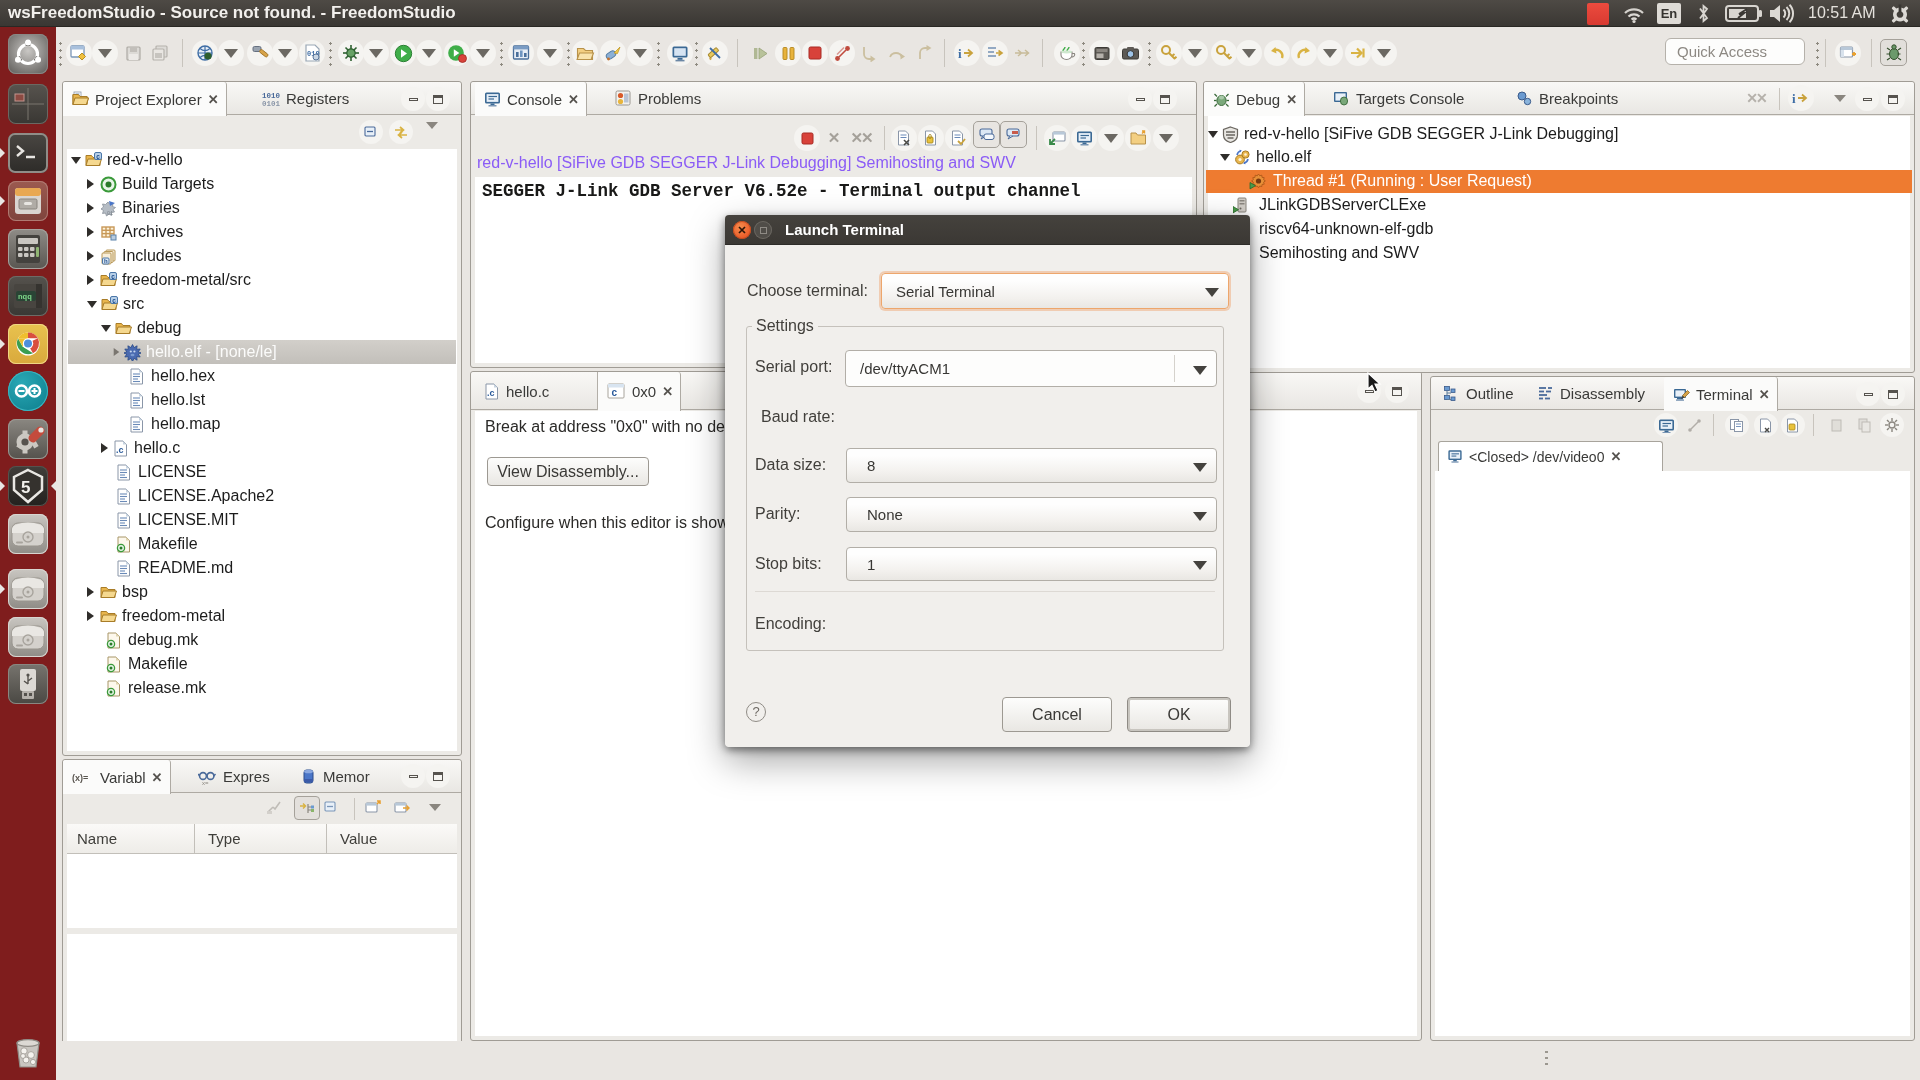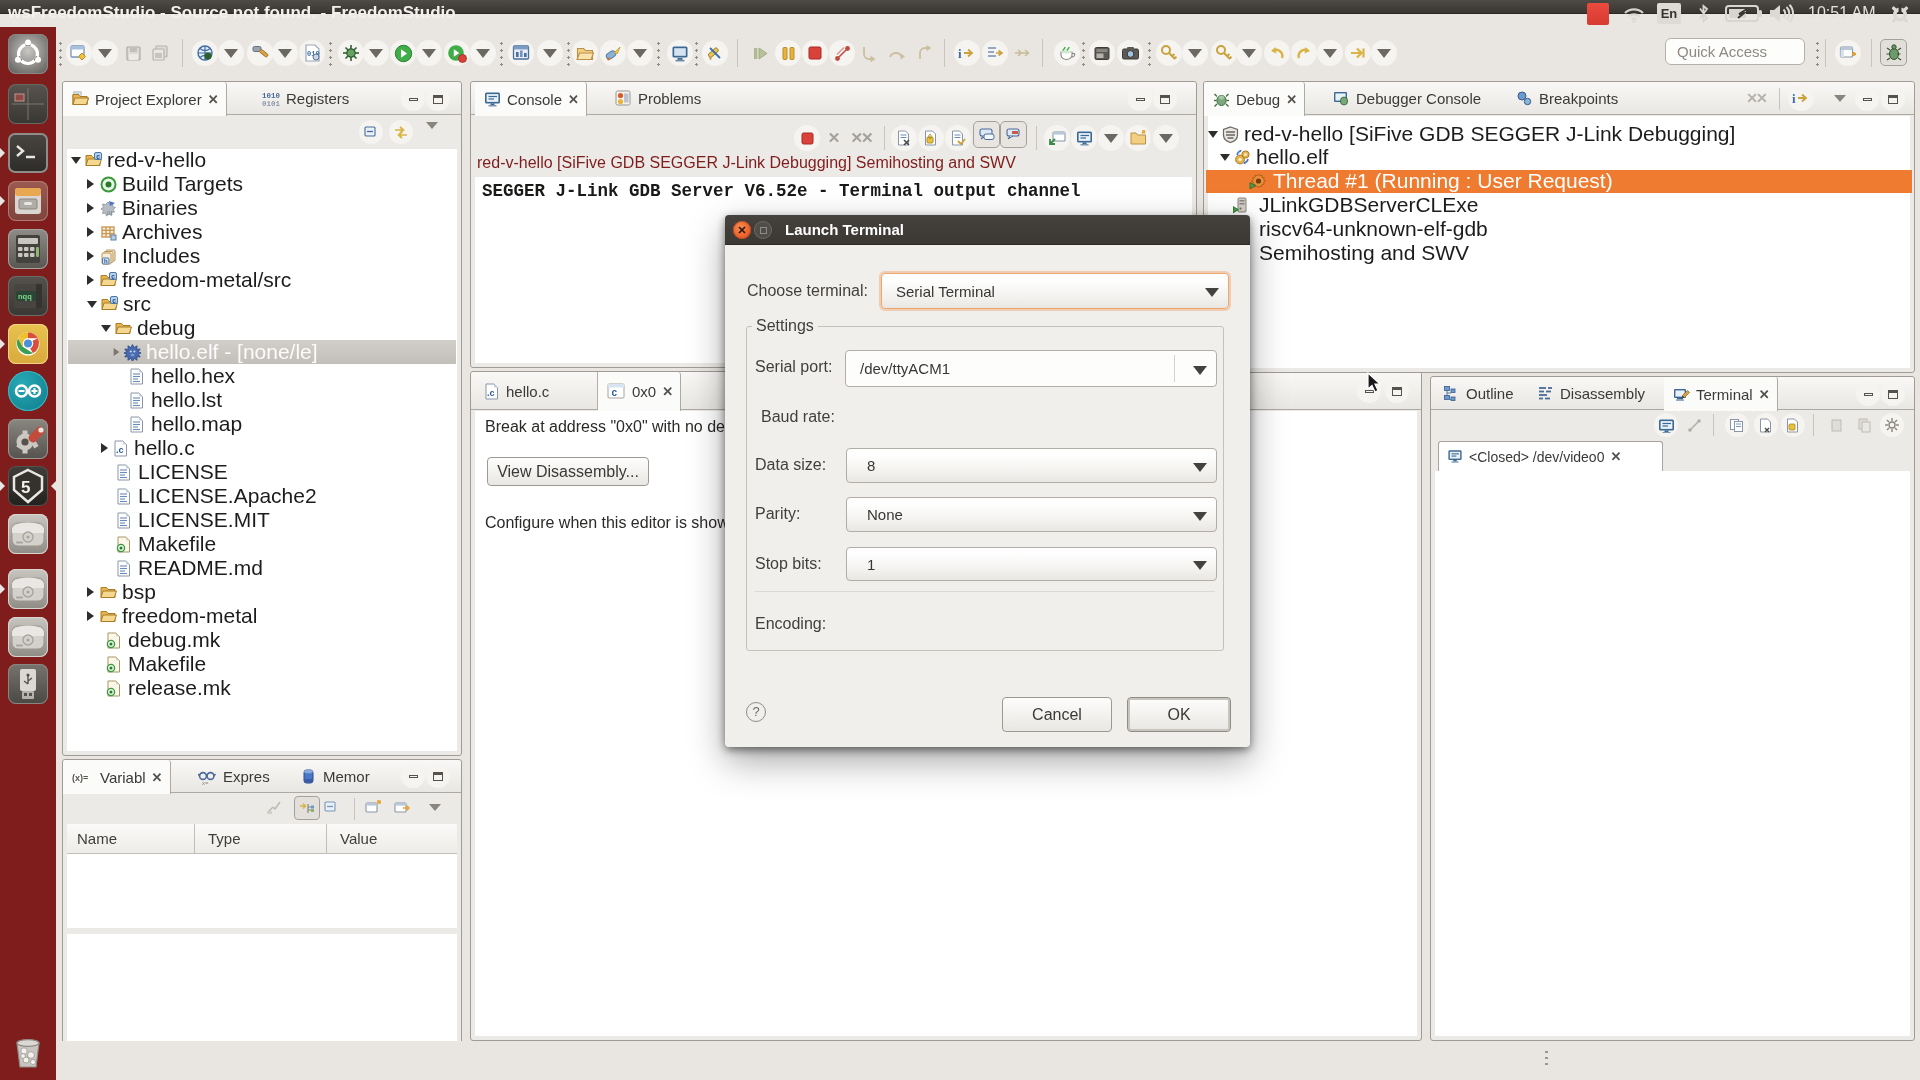--- a/index.html
+++ b/index.html
@@ -1,18 +1,18 @@
 <!DOCTYPE html>
 <html><head>
 <meta charset="utf-8">
 <style>
 *{margin:0;padding:0;box-sizing:border-box}
 html,body{width:1920px;height:1080px;overflow:hidden;background:#e9e6e2;font-family:"Liberation Sans",sans-serif}
 .abs{position:absolute}
-#titlebar{position:absolute;left:0;top:0;width:1920px;height:14px;background:linear-gradient(#4e4a45,#3a3733);border-bottom:1px solid #2a2824;color:#f2f0ed;font-size:17px;font-weight:bold;line-height:26px}
+#titlebar{position:absolute;left:0;top:0;width:1920px;height:27px;background:linear-gradient(#4e4a45,#3a3733);border-bottom:1px solid #2a2824;color:#f2f0ed;font-size:17px;font-weight:bold;line-height:26px}
 #titlebar .t{position:absolute;left:8px;top:0}
 #launcher{position:absolute;left:0;top:27px;width:56px;height:1053px;background:#7f1d1d}
 .licon{position:absolute;left:8px;width:40px;height:40px;border-radius:8px;overflow:hidden}
 .larrow{position:absolute;left:0;width:0;height:0;border-top:5px solid transparent;border-bottom:5px solid transparent;border-left:5px solid #e8e6e3}
 .rarrow{position:absolute;left:51px;width:0;height:0;border-top:5px solid transparent;border-bottom:5px solid transparent;border-right:5px solid #e8e6e3}
 
 .tbi{position:absolute;top:40px;width:26px;height:26px;border-radius:13px;background:#f5f4f1;display:flex;align-items:center;justify-content:center}
 .tbi.nobg{background:transparent}
 .dd{width:0;height:0;border-left:7px solid transparent;border-right:7px solid transparent;border-top:9px solid #6b6862}
 .vsep{position:absolute;top:39px;width:1px;height:28px;background:#c8c4bd}
@@ -21,21 +21,21 @@
 .panel{position:absolute;border:1px solid #a09c95;border-radius:3px;background:#eceae6}
 .tabs{position:absolute;left:0;right:0;top:0;height:33px;background:linear-gradient(#f9f8f6,#e9e7e3);border-bottom:1px solid #aeaaa3;border-radius:3px 3px 0 0}
 .tab{position:absolute;top:0;height:33px;display:flex;align-items:center;gap:6px;padding:0 9px;font-size:15px;color:#3a3a38;white-space:nowrap}
 .tab.act{background:#fbfbfa;border-right:1px solid #aeaaa3;border-radius:3px 3px 0 0;top:0;height:34px}
 .tx{color:#55524e;font-size:13px;font-weight:bold;letter-spacing:-2px}
 .wb{position:absolute;width:24px;height:24px;border-radius:12px;background:#f5f4f1;display:flex;align-items:center;justify-content:center}
 .wmin{width:9px;height:3px;border:1px solid #56534e;background:#f5f4f1}
 .wmax{width:10px;height:9px;border:1px solid #56534e;border-top:3px solid #56534e;background:#f5f4f1}
 .white{position:absolute;background:#fff}
 
-.trow{position:absolute;left:0;height:24px;display:flex;align-items:center;font-size:21px;color:#1c1c1c;white-space:nowrap}
+.trow{position:absolute;left:0;height:24px;display:flex;align-items:center;font-size:16px;color:#1c1c1c;white-space:nowrap}
 .ar-e{width:0;height:0;border-left:5px solid transparent;border-right:5px solid transparent;border-top:7px solid #2f2d2a;margin-right:0}
 .ar-c{width:0;height:0;border-top:5px solid transparent;border-bottom:5px solid transparent;border-left:7px solid #2f2d2a}
 .ic{display:inline-block;vertical-align:middle}
 
 #dlg{position:absolute;left:725px;top:215px;width:525px;height:532px;border-radius:5px;box-shadow:0 3px 9px rgba(0,0,0,.5),0 14px 36px rgba(0,0,0,.35);z-index:50}
 #dlghead{position:absolute;left:0;top:0;right:0;height:30px;background:linear-gradient(#45423d,#3b3834);border-radius:4px 4px 0 0;border-bottom:1px solid #2e2c29}
 #dlgbody{position:absolute;left:0;top:30px;right:0;bottom:0;background:#f1efec;border-radius:0 0 4px 4px}
 .combo{position:absolute;background:linear-gradient(#fefefe 20%,#f3f1ee 70%,#e9e7e3);border:1px solid #b2aea7;border-radius:4px;font-size:15px;color:#383734;display:flex;align-items:center}
 .combo .cv{padding-left:14px}
 .combo .ca{position:absolute;right:9px;top:50%;margin-top:-3px;width:0;height:0;border-left:7px solid transparent;border-right:7px solid transparent;border-top:9px solid #44423e}
@@ -1038,21 +1038,21 @@
     </div>
 <div class="tbi" style="left:654px;top:43px">
       <svg width="17" height="16" viewBox="0 0 17 16">
         <path d="M1 3 h5 l1.5 2 h8 v9 h-14.5 z" fill="#f3cf82" stroke="#b8924a" stroke-width="1"></path>
         <path d="M12 3.5 l2.5-2.5 m0 2.5 v-2.5 h-2.5" stroke="#e8a030" stroke-width="1.4" fill="none"></path>
       </svg>
     </div>
 <div class="tbi" style="left:682px;top:43px">
       <div class="dd"></div>
     </div>
-<span class="abs" style="left:6px;top:72px;font-size:16px;color:#7f1d1d;white-space:nowrap">red-v-hello [SiFive GDB SEGGER J-Link Debugging] Semihosting and SWV</span>
+<span class="abs" style="left:6px;top:72px;font-size:16px;color:#8b5cf6;white-space:nowrap">red-v-hello [SiFive GDB SEGGER J-Link Debugging] Semihosting and SWV</span>
 <div class="white" style="left:4px;top:95px;right:4px;bottom:4px"></div>
 <span class="abs mono" style="left:11px;top:99px;font-size:17.5px;font-weight:600;color:#191918;white-space:nowrap">SEGGER J-Link GDB Server V6.52e - Terminal output channel</span>
 </div>
 
 <div class="panel" style="left:470px;top:371px;width:952px;height:670px">
 <div class="tabs" style="height:38px"></div>
 <div class="tab" style="left:3px;width:124px;height:38px;border-right:1px solid #b3afa8">
       <svg class="ic" width="17" height="17" viewBox="0 0 17 17">
         <use href="#cfile"></use>
       </svg>
@@ -1087,21 +1087,21 @@
       </svg>
       <span>Debug</span>
       <span class="tx">✕</span>
     </div>
 <div class="tab" style="left:120px">
       <svg class="ic" width="17" height="17" viewBox="0 0 17 17">
         <rect x="1" y="2" width="13" height="10" rx="1" fill="#3b6994"></rect>
         <rect x="2.4" y="3.4" width="10.2" height="7.2" fill="#e8f0f8"></rect>
         <ellipse cx="11" cy="11" rx="3.6" ry="4" fill="#7aa87a" stroke="#3a6a3a" stroke-width=".9"></ellipse>
       </svg>
-      <span>Debugger Console</span>
+      <span>Targets Console</span>
     </div>
 <div class="tab" style="left:303px">
       <svg class="ic" width="17" height="17" viewBox="0 0 17 17">
         <use href="#brkp"></use>
       </svg>
       <span>Breakpoints</span>
     </div>
 <div class="tbi nobg" style="left:539px;top:3px">
       <span style="font-size:14px;font-weight:bold;color:#b5b1ab;letter-spacing:-2px">✕✕</span>
     </div>

